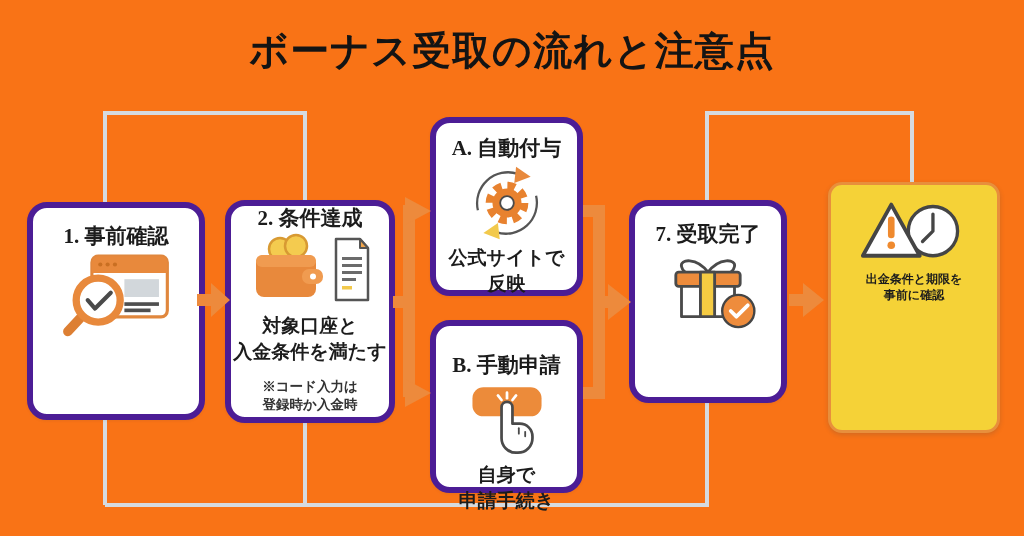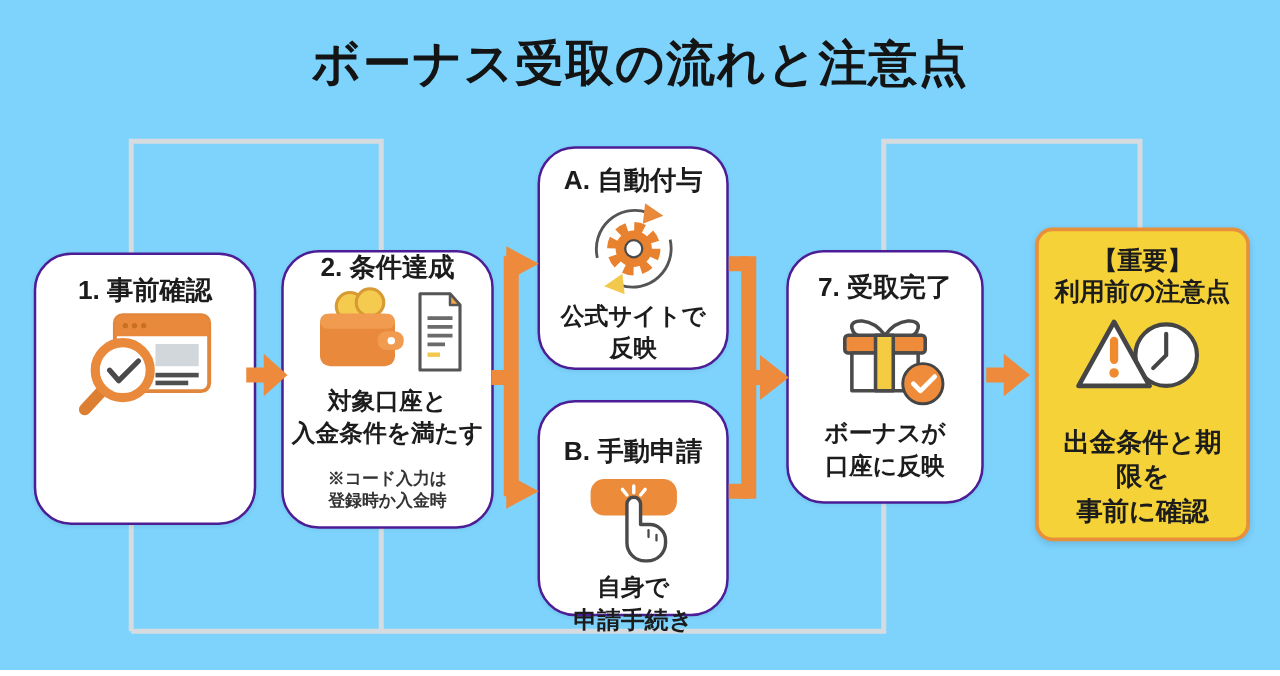--- a/index.html
+++ b/index.html
@@ -1,36 +1,36 @@
 <!DOCTYPE html>
 <html lang="ja"><head>
 <meta charset="utf-8">
 <style>
   html,body{margin:0;padding:0;}
   .stage{
     position:relative;
     width:1024px;height:536px;
-    background:#7dd3fc;
+    background:#f97316;
     overflow:hidden;
-    font-family:Liberation Sans, sans-serif;
+    font-family:Liberation Serif, serif;
     color:#1c1c1c;
   }
   .main-title{
     position:absolute;top:24px;left:0;right:0;
     margin:0;text-align:center;
     font-size:39px;font-weight:900;letter-spacing:1px;color:#141414;
   }
   svg.layer{position:absolute;left:0;top:0;width:1024px;height:541px;}
   .gray-layer{z-index:0;}
   .orange-layer{z-index:2;pointer-events:none;}
   .box{
     position:absolute;z-index:1;
     background:#ffffff;
-    border:2px solid #4c1d95;
-    border-radius:30px;
+    border:6px solid #4c1d95;
+    border-radius:20px;
     box-shadow:0 1px 3px rgba(40,60,80,.08);
     display:flex;flex-direction:column;align-items:center;
     text-align:center;box-sizing:border-box;
   }
   .box-title{font-weight:800;font-size:21px;line-height:1.2;margin:0;}
   .box-desc{font-weight:800;font-size:19px;line-height:1.35;white-space:pre-line;margin:0;}
   .box-note{font-weight:600;font-size:13.5px;line-height:1.3;white-space:pre-line;color:#333;margin:12px;}
   .icon-wrap{display:flex;align-items:center;justify-content:center;}
 
   .box-step1{left:27px;top:202px;width:178px;height:218px;padding-top:16px;justify-content:flex-start;gap:4px;text-align:center;}
@@ -40,21 +40,21 @@
   .box-step4{left:629px;top:200px;width:158px;height:203px;padding-top:16px;gap:4px;}
 
   .box-warning{
     left:828px;top:182px;width:172px;height:251px;padding-top:12px;gap:3px;
     background:#F5D237;
     border:3px solid #E88F3C;
     border-radius:14px;
     box-shadow:0 2px 5px rgba(40,60,80,.18);
   }
   .warning-title{font-weight:800;font-size:20px;line-height:1.25;white-space:pre-line;margin:0;}
-  .warning-desc{font-weight:800;font-size:21px;line-height:1.3;white-space:pre-line;margin:16px;text-align:center;}
+  .warning-desc{font-weight:800;font-size:12px;line-height:1.3;white-space:pre-line;margin:0;text-align:center;}
   .warning-note{font-weight:600;font-size:13px;line-height:1.3;white-space:pre-line;color:#2e2e2e;margin:0;}
 </style>
 </head>
 <body>
 
 <div class="stage">
 
   <h1 class="main-title">ボーナス受取の流れと注意点</h1>
 
   <svg class="layer gray-layer" viewBox="0 0 1024 541">
@@ -174,27 +174,23 @@
           <path d="M56 22 C44 6 26 8 28 16 C30 26 46 26 56 22 Z" fill="#fff"></path>
           <path d="M56 22 C68 6 86 8 84 16 C82 26 66 26 56 22 Z" fill="#fff"></path>
           <rect x="22" y="22" width="68" height="15" rx="3" fill="#EE8C3C"></rect>
           <rect x="28" y="37" width="56" height="32" fill="#fff"></rect>
           <rect x="48" y="22" width="15" height="47" fill="#F5CB42"></rect>
         </g>
         <circle cx="88" cy="63" r="17" fill="#EE8C3C" stroke="#454545" stroke-width="2.5"></circle>
         <path d="M80 63 l6 6 l12 -12" stroke="#fff" stroke-width="4" fill="none" stroke-linecap="round" stroke-linejoin="round"></path>
       </svg>
     </div>
-    <p class="box-desc">ボーナスが
-口座に反映</p>
   </div>
 
   <div class="box box-warning">
-    <p class="warning-title">【重要】
-利用前の注意点</p>
     <div class="icon-wrap">
       <svg width="116" height="72" viewBox="0 0 120 76">
         <g>
           <circle cx="80" cy="36" r="26" fill="#fff" stroke="#454545" stroke-width="3.5"></circle>
           <path d="M80 36 V18 M80 36 L69 47" stroke="#454545" stroke-width="3.5" stroke-linecap="round" fill="none"></path>
         </g>
         <g>
           <path d="M36 8 L66 62 H6 Z" fill="#fff" stroke="#454545" stroke-width="4" stroke-linejoin="round"></path>
           <line x1="36" y1="24" x2="36" y2="40" stroke="#EF8A2F" stroke-width="7" stroke-linecap="round"></line>
           <circle cx="36" cy="51" r="4" fill="#EF8A2F"></circle>

